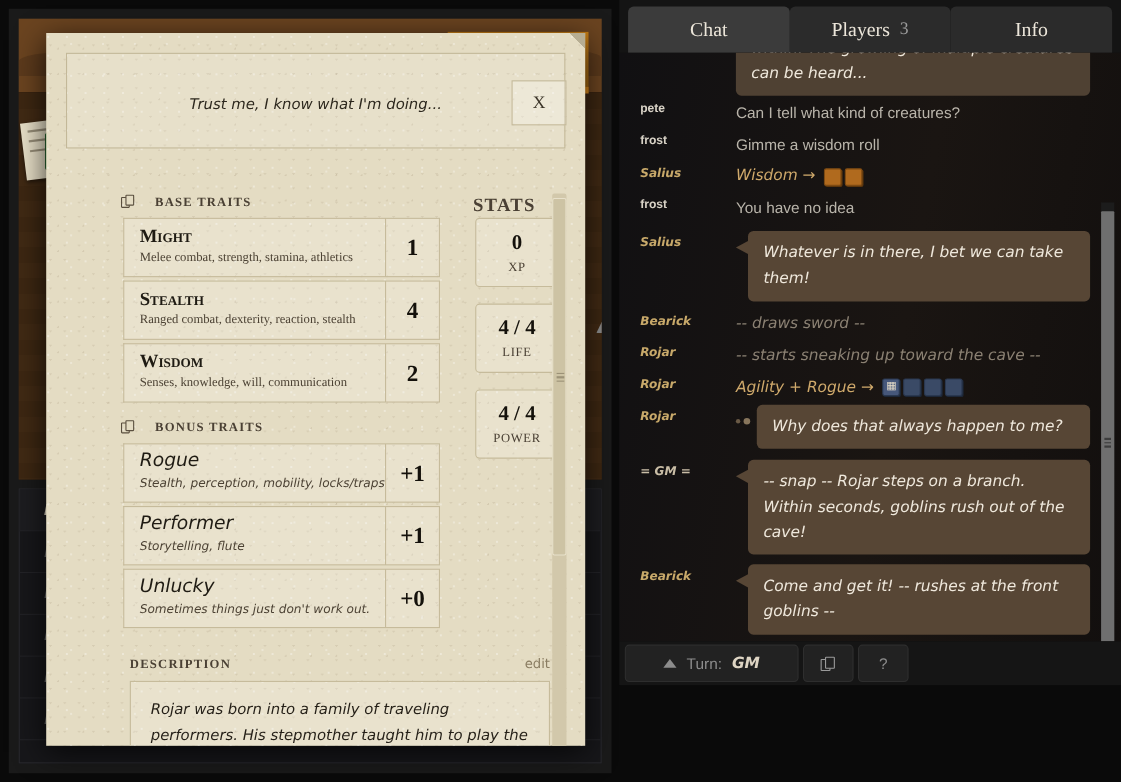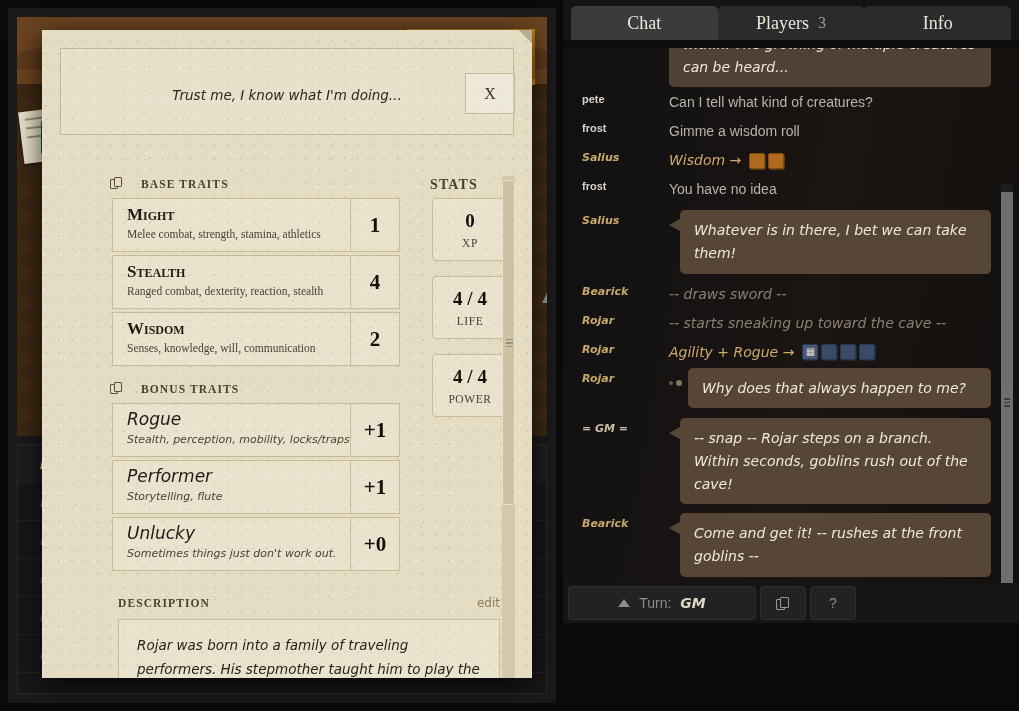--- a/index.html
+++ b/index.html
@@ -119,21 +119,21 @@
   .cards-icon { width: 13px; height: 13px; position: relative; flex: 0 0 auto; }
   .cards-icon i {
     position: absolute; width: 8px; height: 10px; border: 1.4px solid #5a4f3f; border-radius: 1px;
   }
   .cards-icon i:nth-child(1){ left: 0; top: 2px; }
   .cards-icon i:nth-child(2){ left: 4px; top: 0; background: #e4dcc3; }
 
   #base-label { position: absolute; left: 68px; top: 147px; }
   #bonus-label { position: absolute; left: 68px; top: 352px; }
   #stats-label { position: absolute; left: 388px; top: 147px;
-    font-family: "Liberation Serif", serif; font-weight: bold; font-size: 14px;
+    font-family: "Liberation Serif", serif; font-weight: bold; font-size: 17px;
     letter-spacing: 1.1px; color: #4a4034; }
 
   .trait-list { position: absolute; left: 70px; width: 288px; }
   #base-traits { top: 168px; }
   #bonus-traits { top: 373px; }
   .trait-row {
     display: flex; height: 54px; margin-bottom: 3px;
   }
   .trait-main {
     flex: 1; border: 1px solid #c6bb9b; border-right: none;
@@ -205,21 +205,21 @@
   }
   #sheet-scroll-grip {
     position: absolute; left: 3px; top: 50%; margin-top: -4px; width: 7px; height: 8px;
   }
   #sheet-scroll-grip span { display: block; height: 1.5px; background: #9c9277; margin-bottom: 2px; }
 
   
   #right-panel {
     position: absolute; left: 563px; top: 0; width: 456px; height: 711px; background: #0c0c0c;
   }
-  #tabs { display: flex; height: 40px; padding: 6px 8px 0 8px; background: #141414; }
+  #tabs { display: flex; height: 48px; padding: 6px 8px 0 8px; background: #141414; }
   .tab {
     flex: 1; display: flex; align-items: center; justify-content: center; gap: 9px;
     background: #2b2b2b; border-radius: 5px 5px 0 0; cursor: pointer;
     font-family: "Liberation Serif", serif; font-size: 18px; color: #ece6da;
   }
   .tab.active { background: #3b3b3b; }
   .tab-count { color: #9c9c9c; font-size: 16px; }
 
   #chat-scroll {
     position: absolute; left: 0; top: 48px; width: 456px; height: 535px;
@@ -274,21 +274,21 @@
   #chat-bar {
     position: absolute; left: 0; top: 583px; width: 456px; height: 40px;
     background: #151515; display: flex; gap: 4px; padding: 3px 5px;
   }
   .bar-btn {
     background: #222; border: 1px solid #2e2e2e; border-radius: 4px; cursor: pointer;
     display: flex; align-items: center; justify-content: center; gap: 9px;
     font-size: 14px; color: #8c8c8c; font-family: "Liberation Sans", sans-serif;
   }
   #btn-as { flex: 1; }
-  #btn-turn { width: 188px; }
+  #btn-turn { width: 158px; }
   #btn-turn .turn-val { color: #ded5c4; font-style: italic; font-weight: bold; font-family: "DejaVu Sans", sans-serif; }
   #btn-dice-sm { width: 46px; }
   #btn-help { width: 46px; }
   .speech-dot { width: 13px; height: 10px; background: #6e6e6e; border-radius: 4px 4px 4px 0; display: inline-block; }
   .up-tri { width:0;height:0;border-left:6px solid transparent;border-right:6px solid transparent;border-bottom:8px solid #8c8c8c; }
   .mini-cards { position: relative; width: 14px; height: 13px; }
   .mini-cards i { position: absolute; width: 9px; height: 11px; border: 1.4px solid #9a9a9a; border-radius: 1px; }
   .mini-cards i:nth-child(1){ left:0; top:2px; }
   .mini-cards i:nth-child(2){ left:4px; top:0; background:#222; }
 

